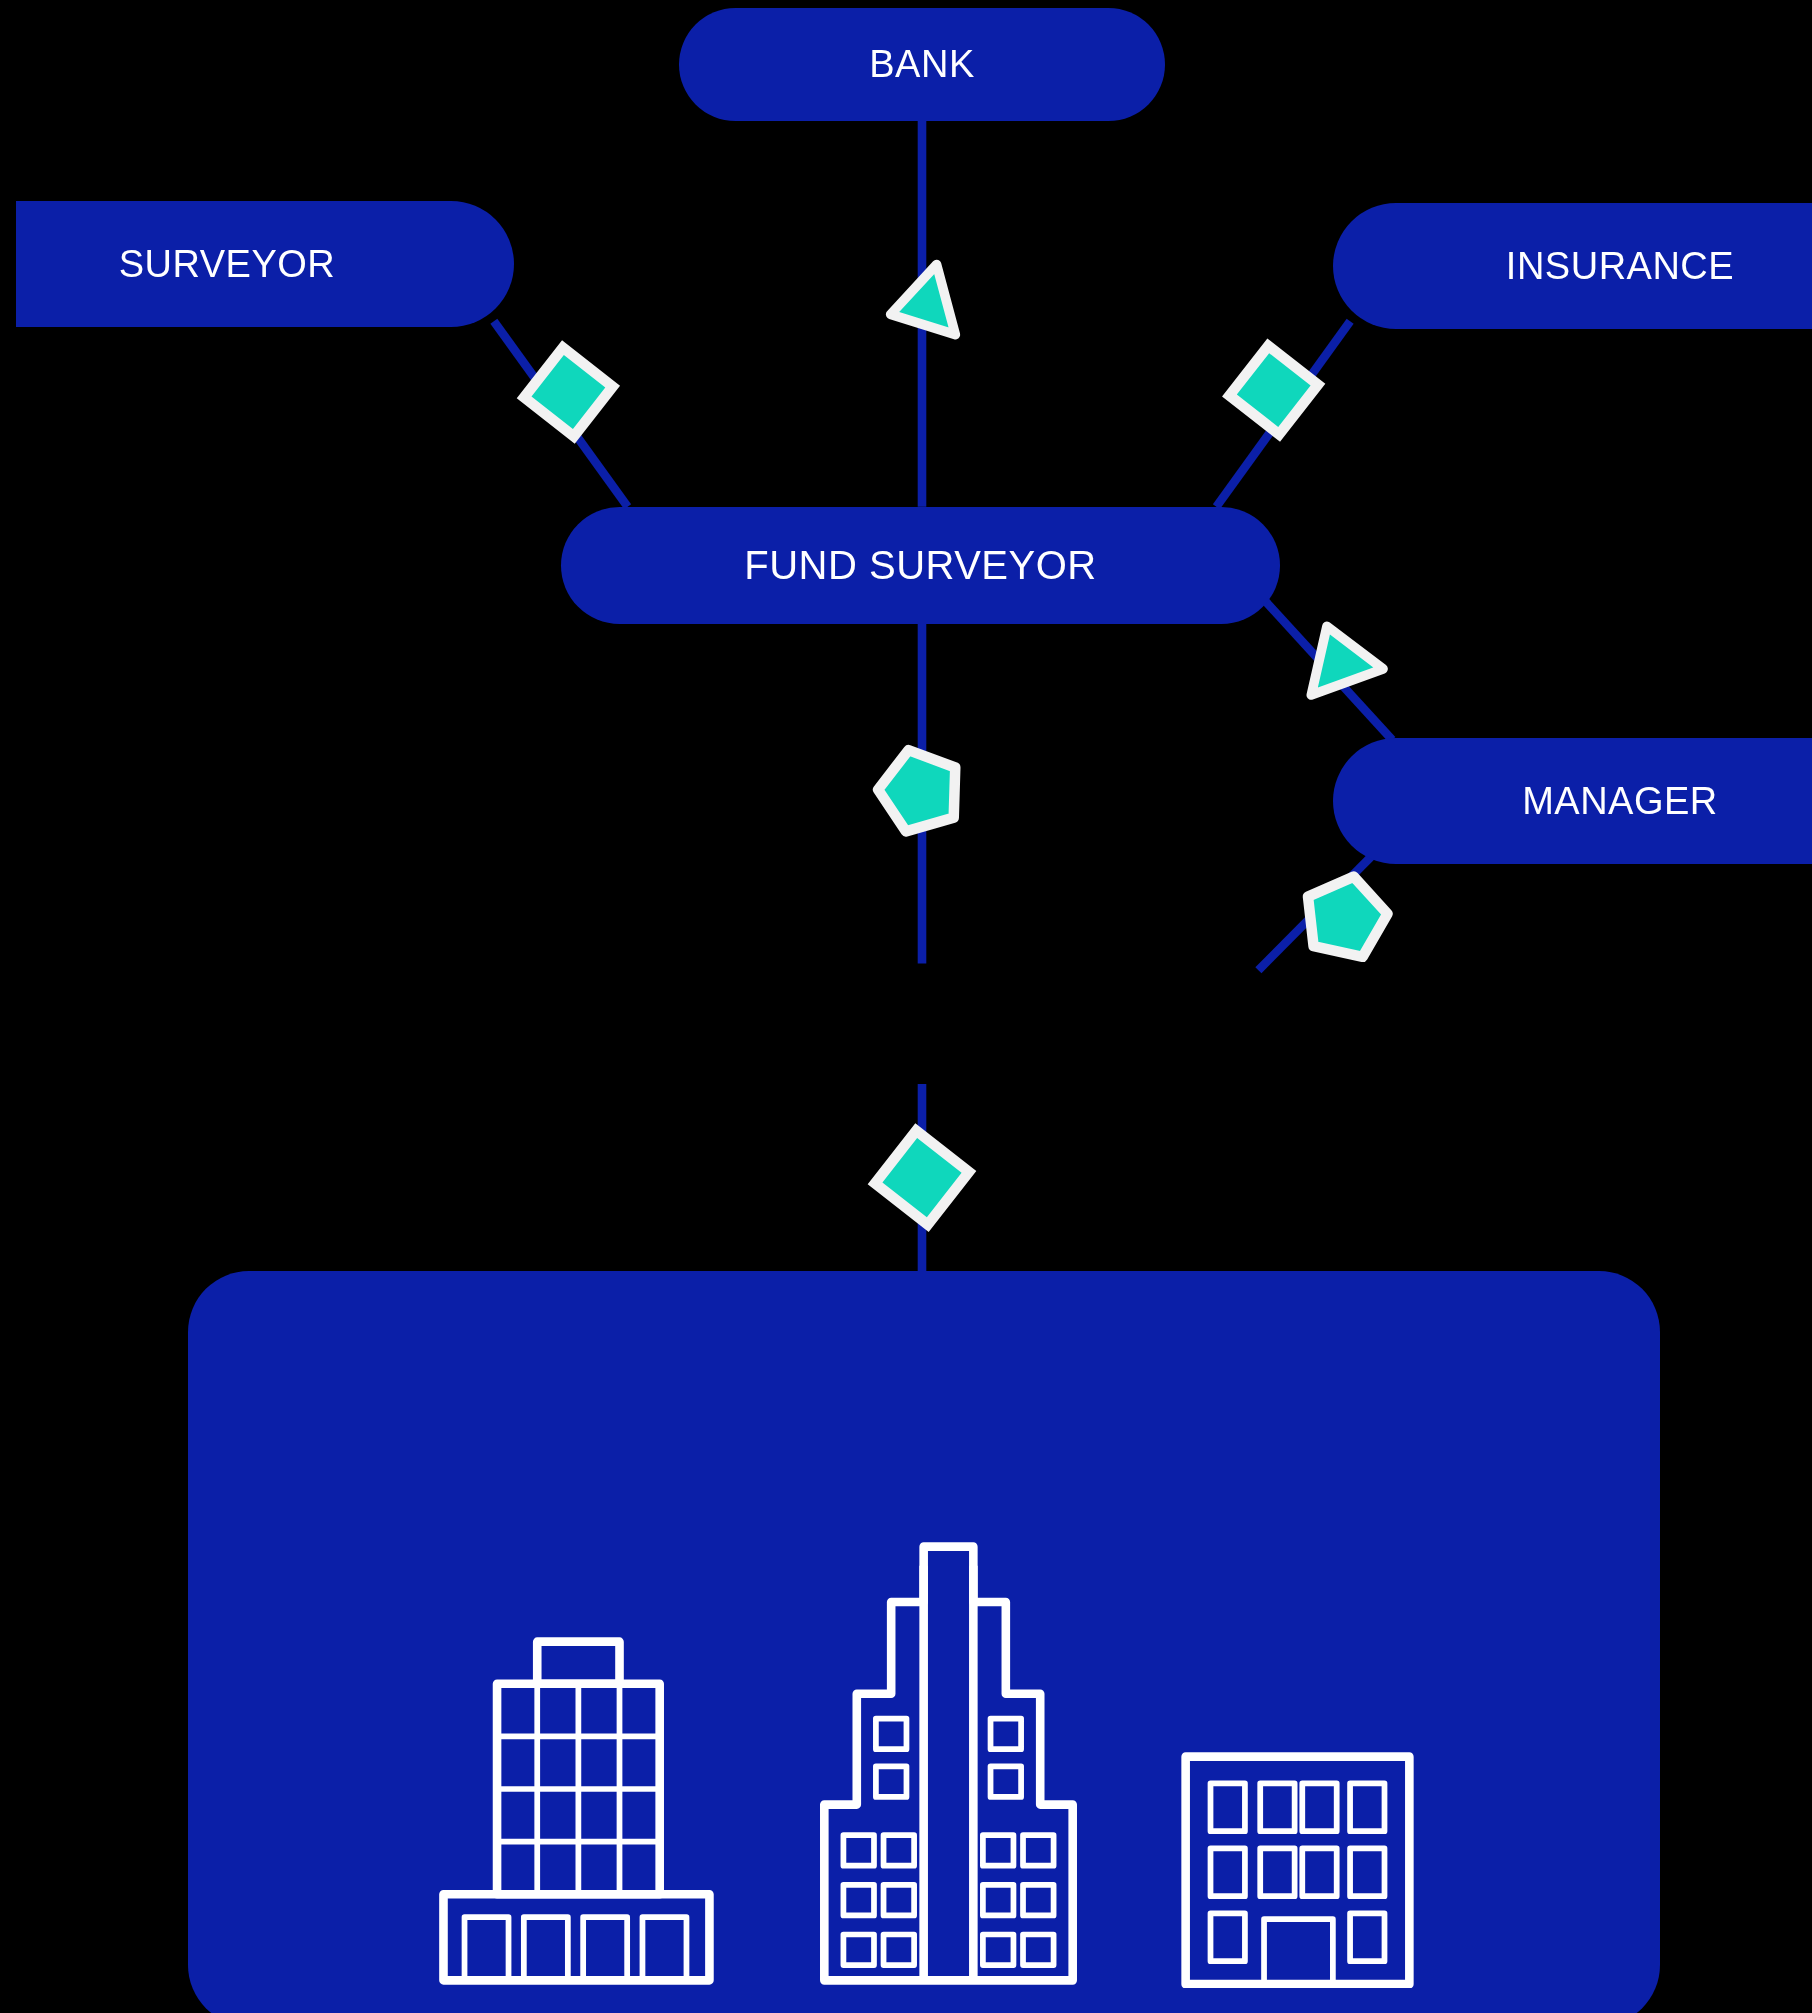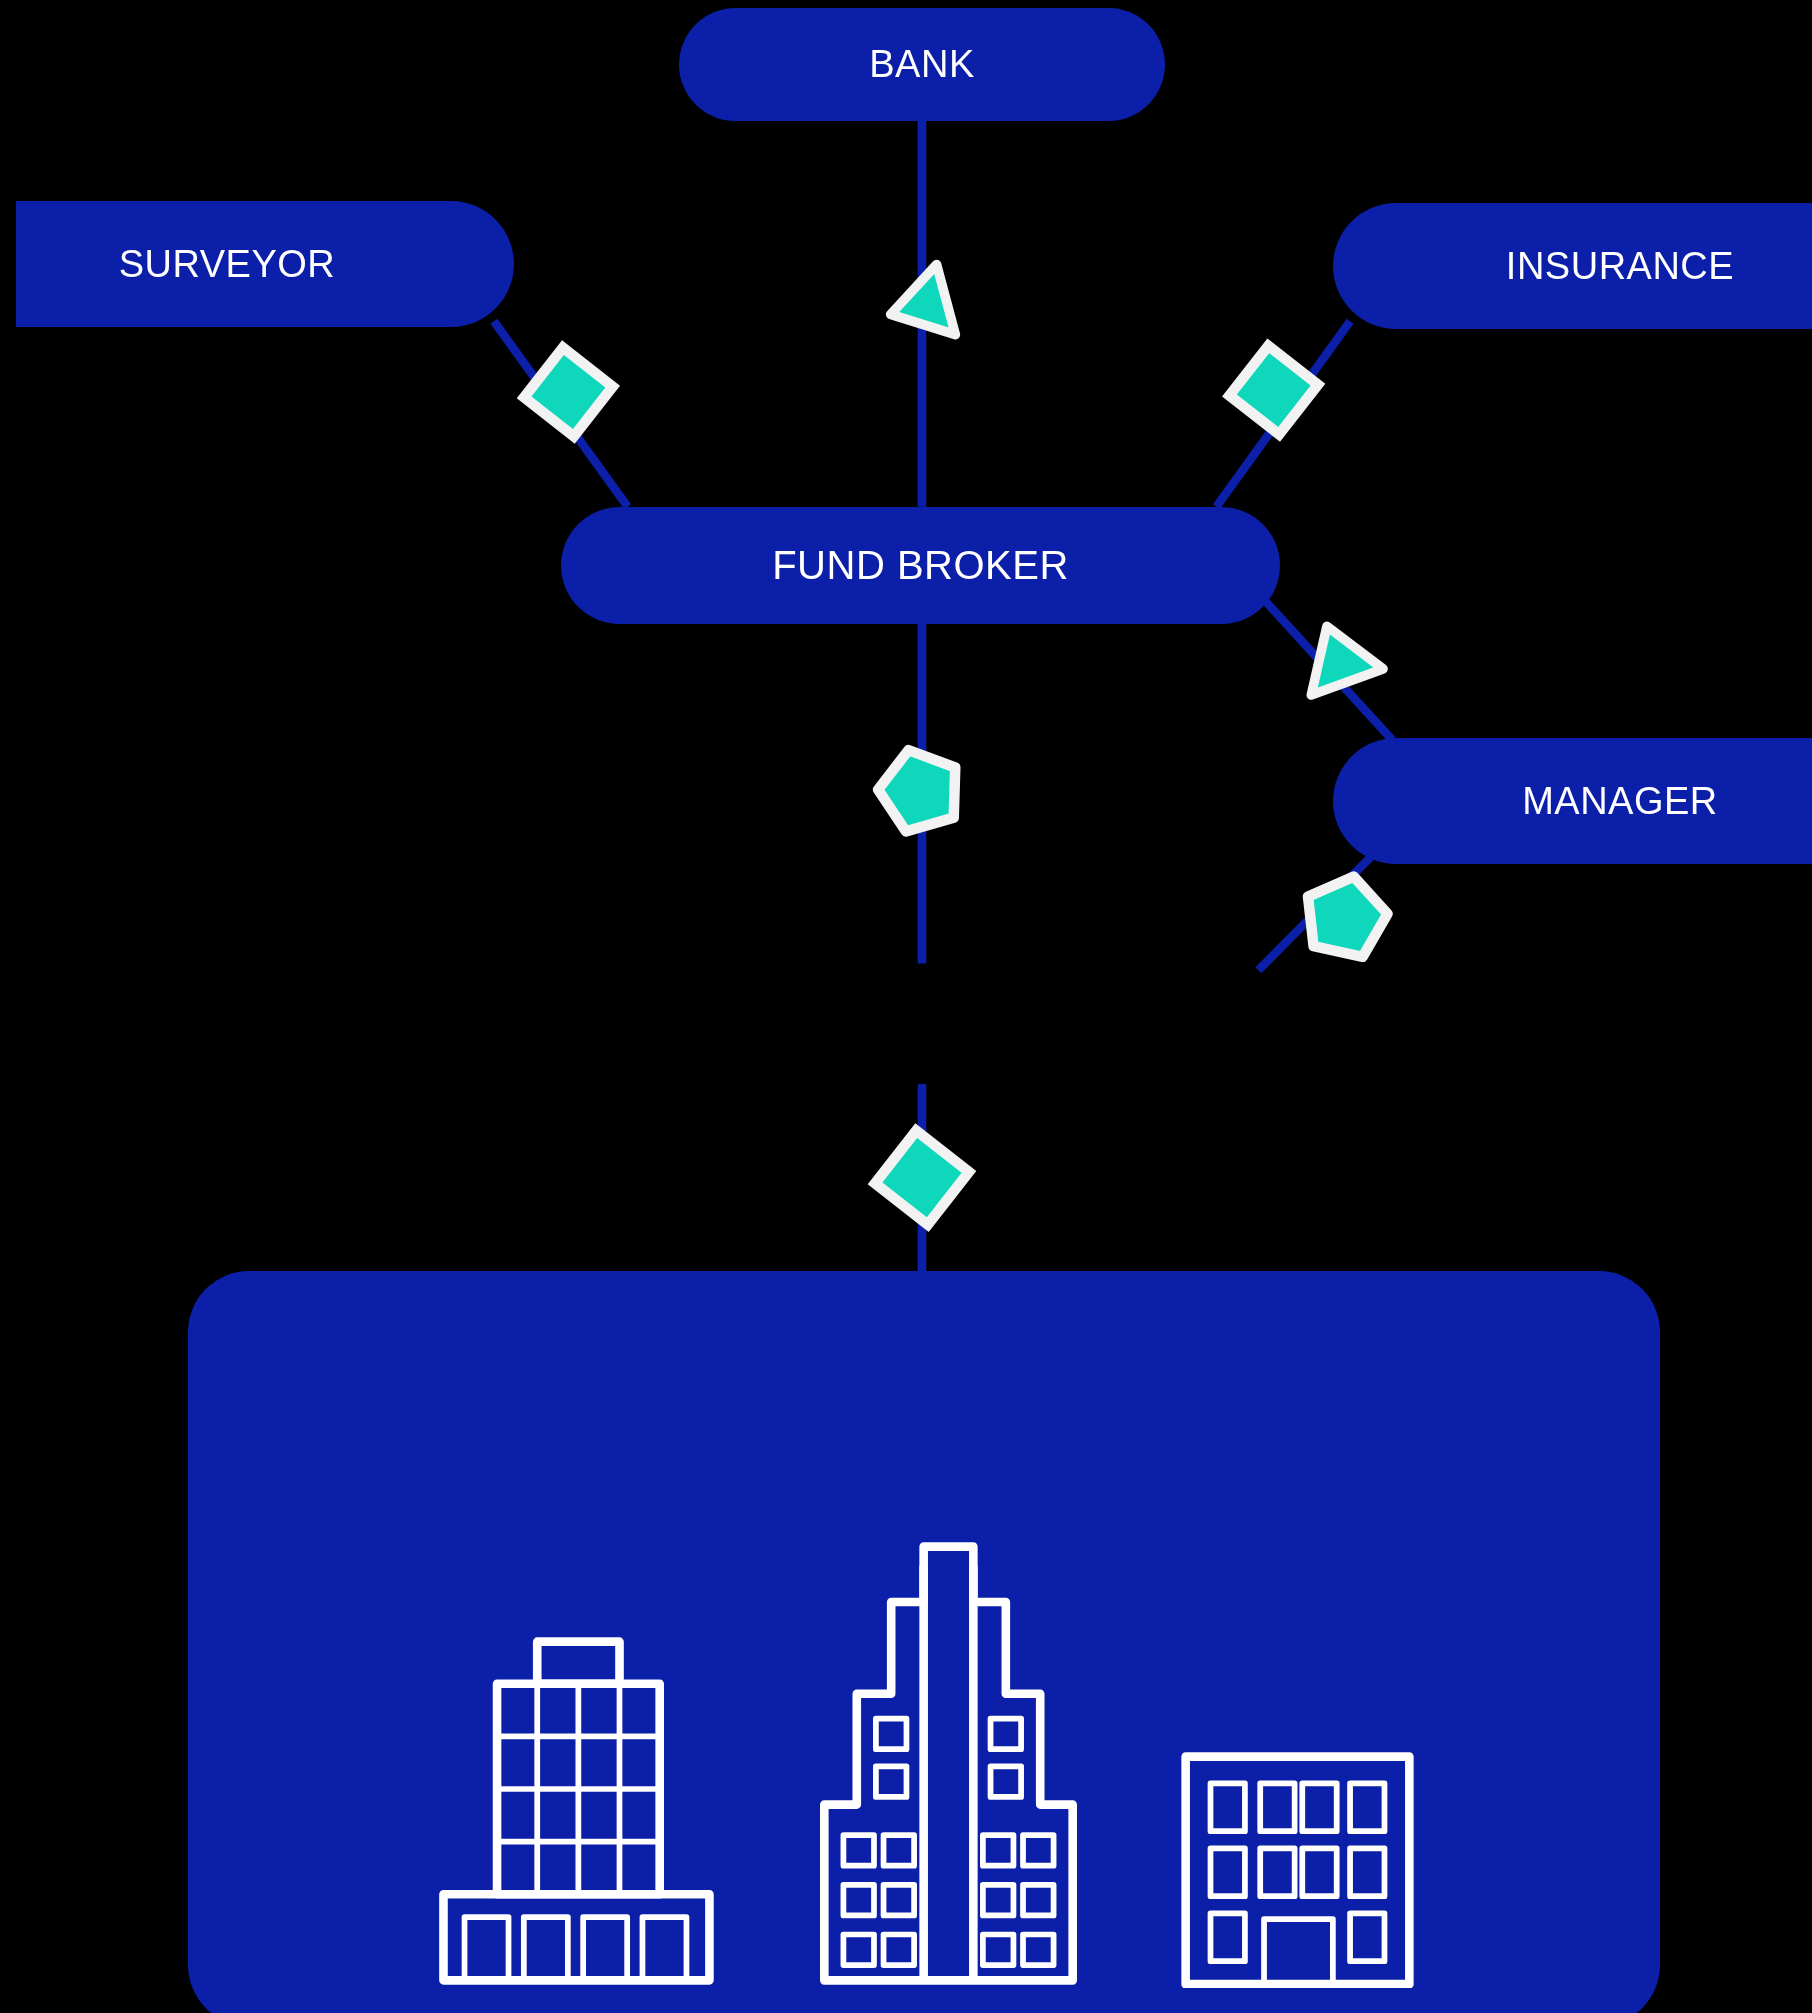--- a/index.html
+++ b/index.html
@@ -149,21 +149,21 @@
 
   <div class="node pill" id="node-insurance">
     <span class="node-label">SURVEYOR</span>
   </div>
 
   <div class="node pill" id="node-surveyor">
     <span class="node-label">INSURANCE</span>
   </div>
 
   <div class="node pill" id="node-fund-manager">
-    <span class="node-label">FUND BROKER</span>
+    <span class="node-label">FUND SURVEYOR</span>
   </div>
 
   <div class="node pill" id="node-broker">
     <span class="node-label">MANAGER</span>
   </div>
 
 
   <div class="node" id="node-property-manager">
 
     <div id="buildings">

